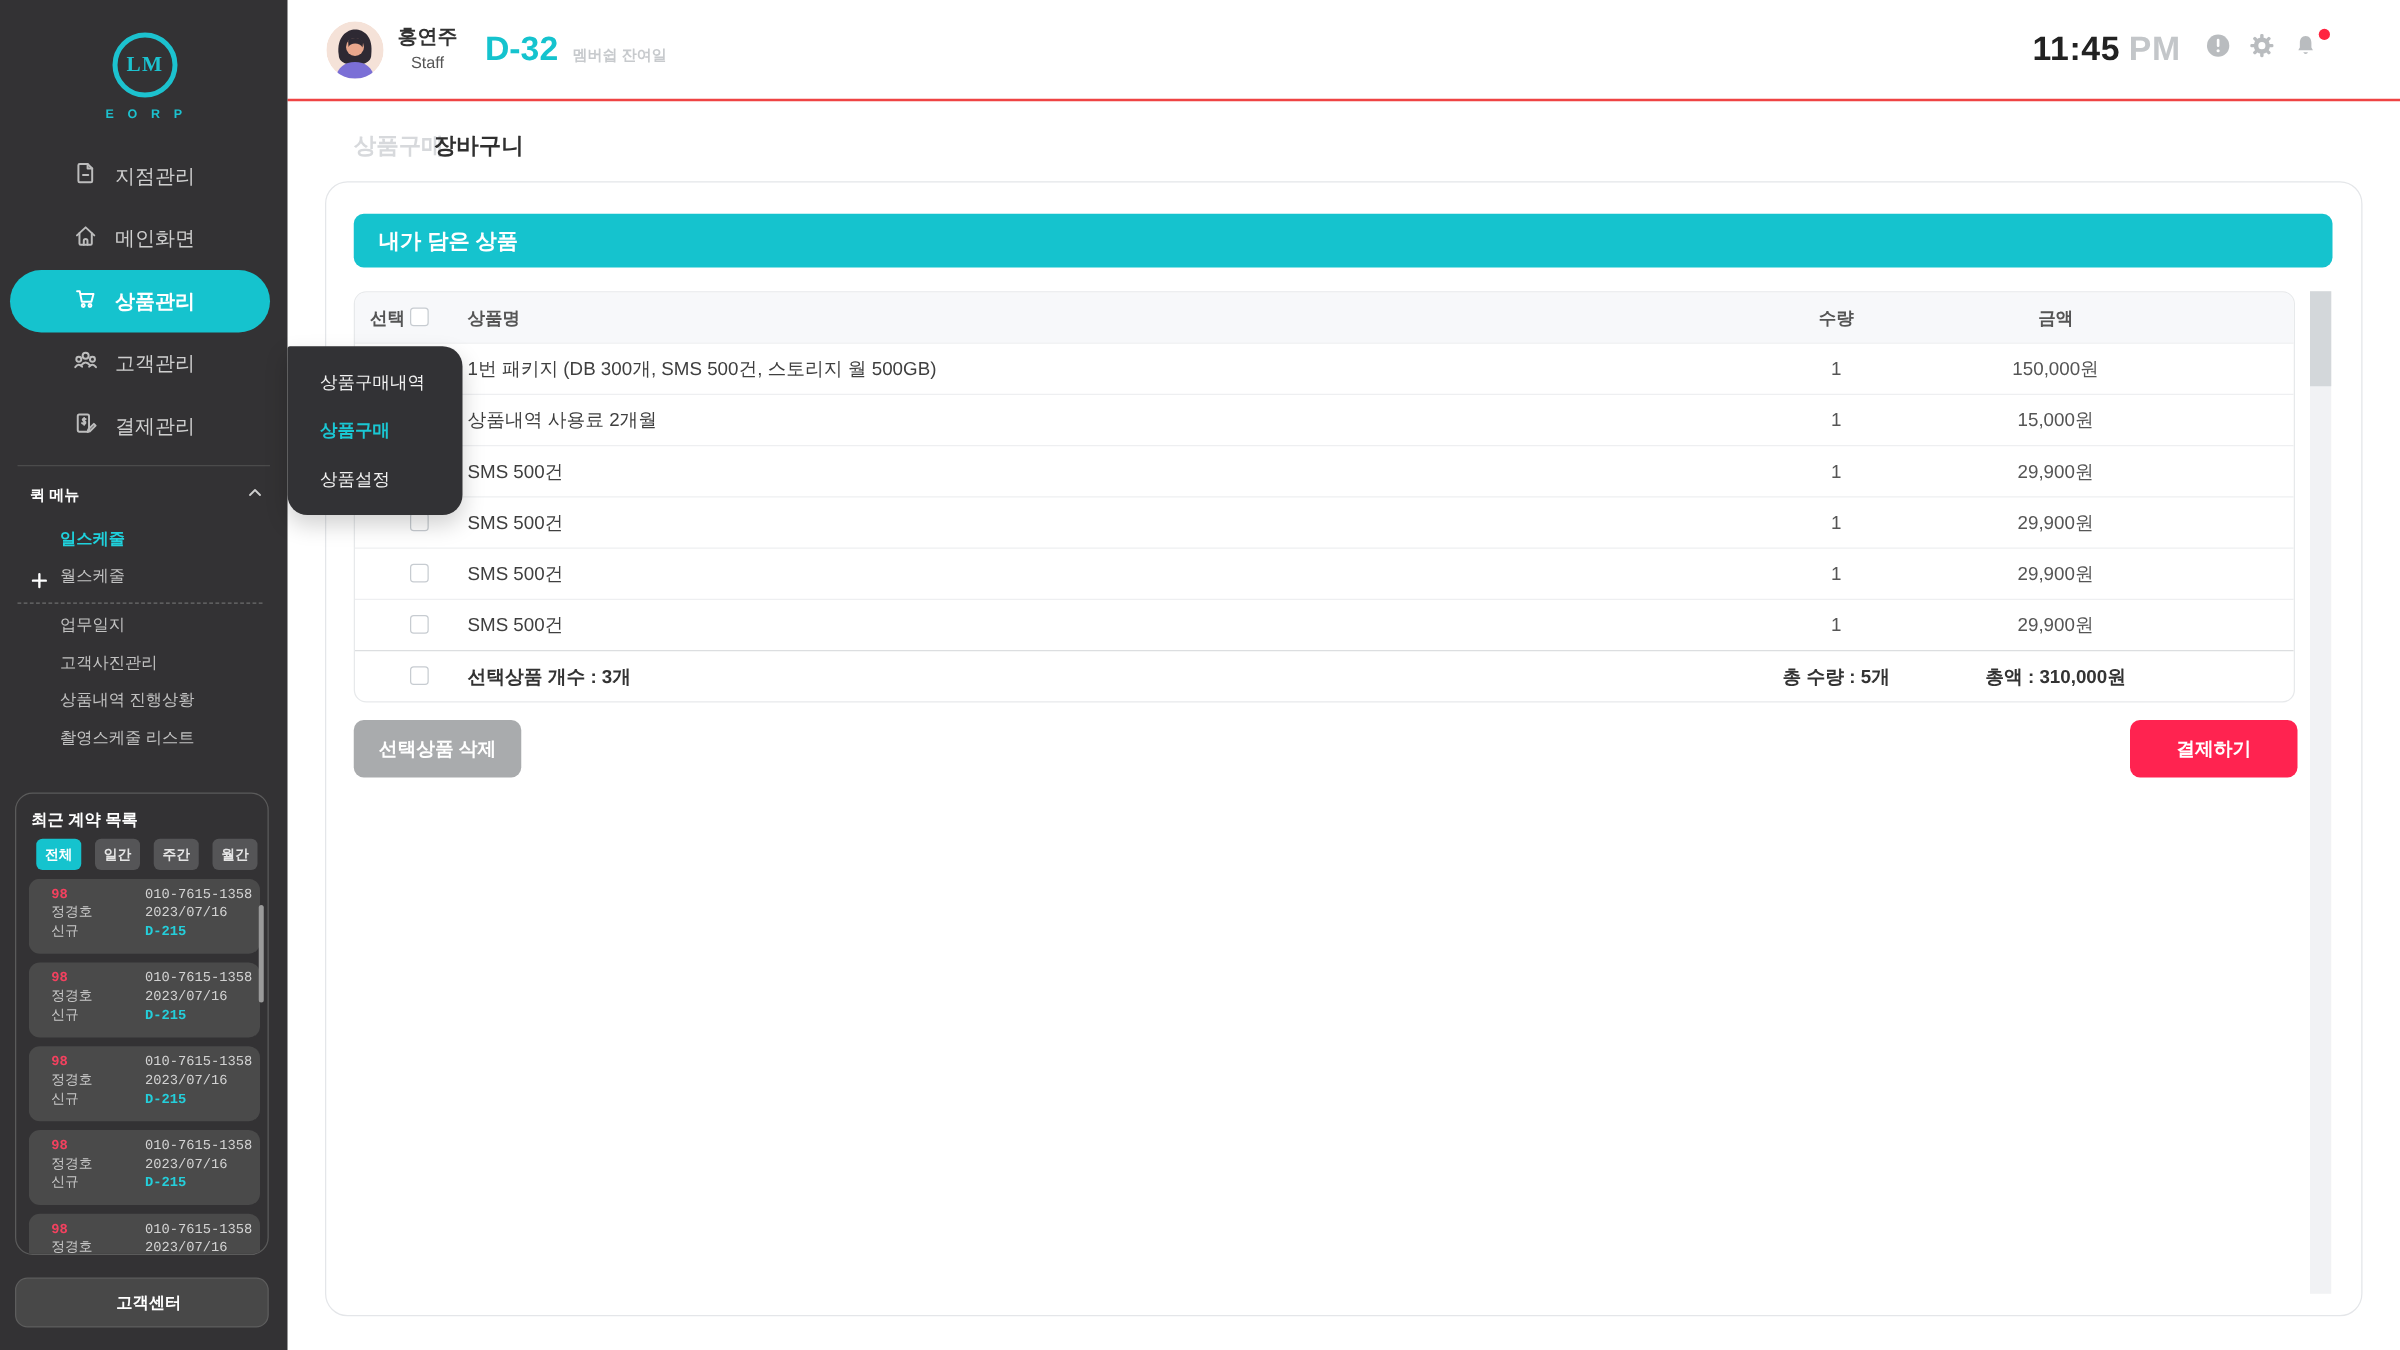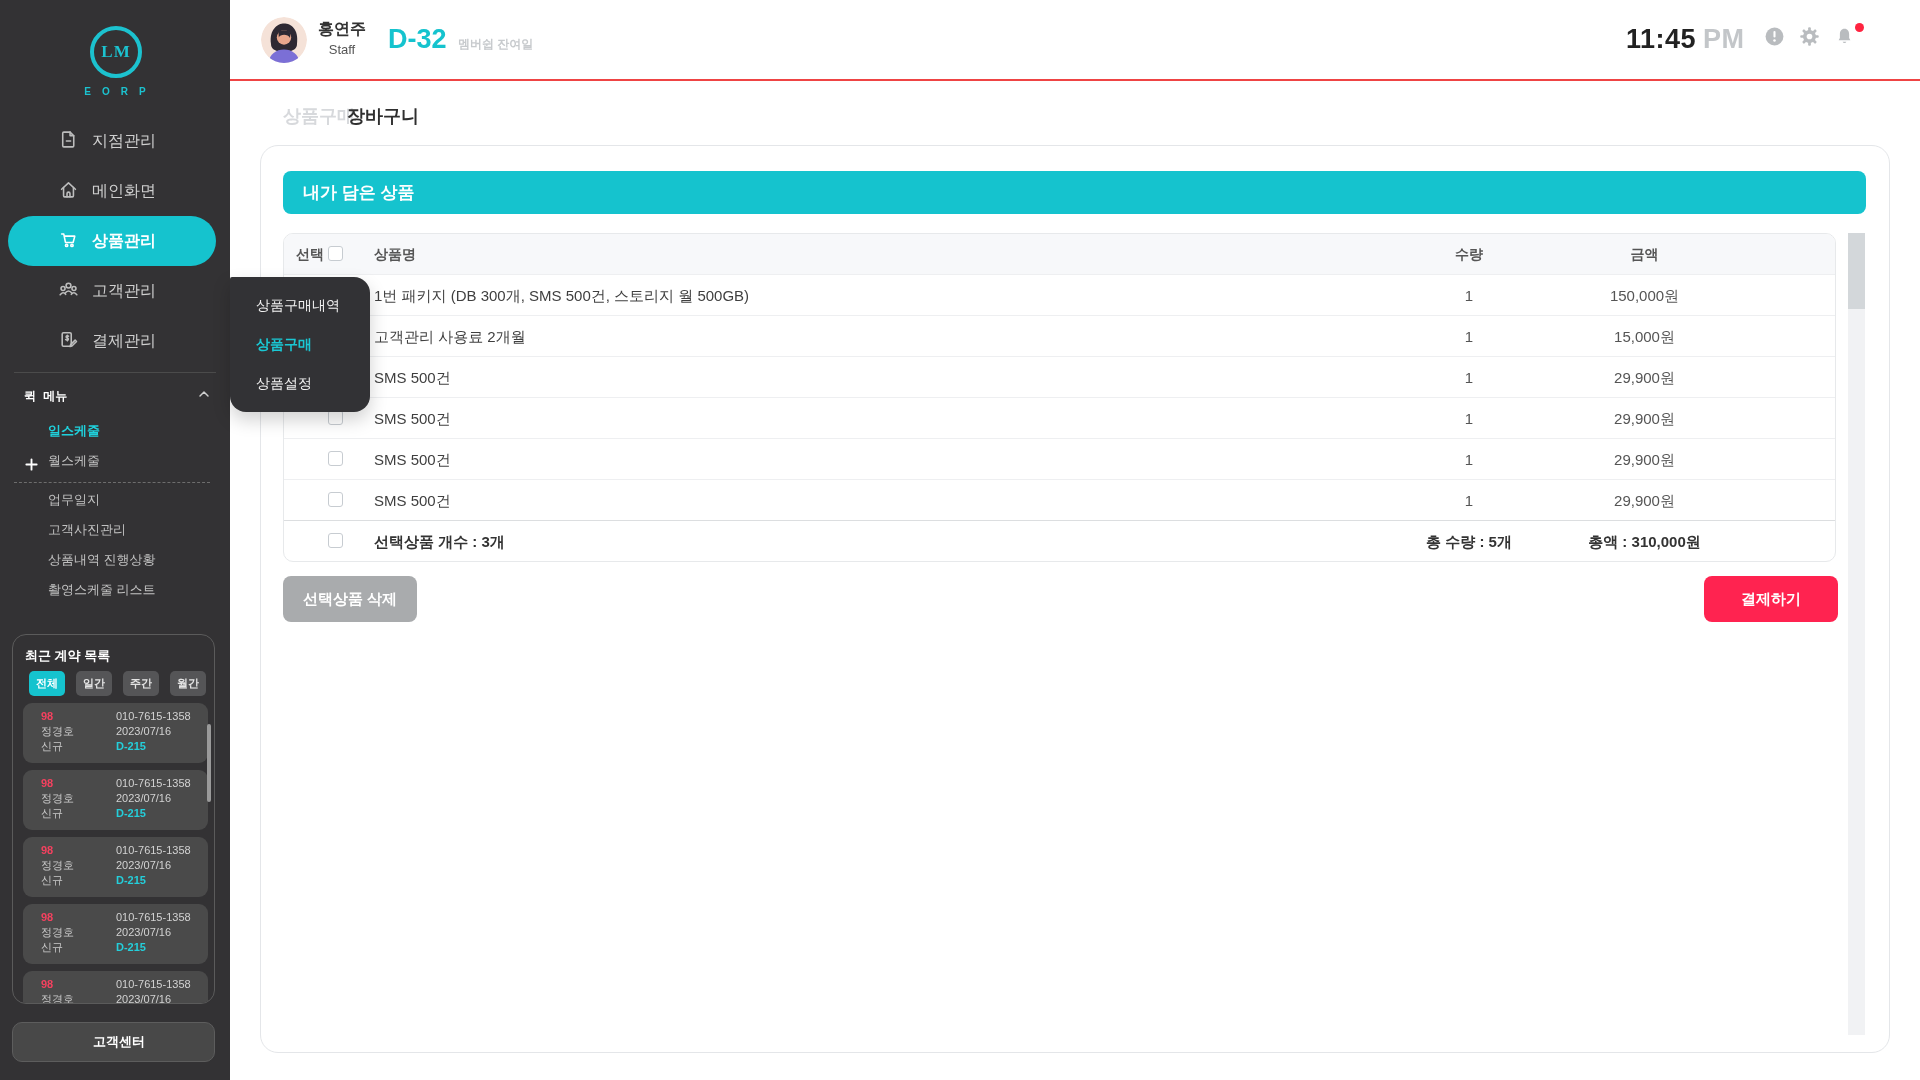--- a/index.html
+++ b/index.html
@@ -13,42 +13,42 @@
   .logo-text { color:#1cc2cf; font-family:"Liberation Serif","DejaVu Serif",serif; font-weight:bold; font-size:17px; letter-spacing:1px; }
   .logo-sub { position:absolute; left:0; top:86px; width:230px; text-align:center; color:#1cc2cf;
               font-size:10px; letter-spacing:11px; text-indent:11px; font-weight:bold; }
   .nav { position:absolute; left:0; top:116px; width:230px; }
   .nav-item { position:relative; height:50px; margin:0 14px 0 8px; display:flex; align-items:center;
               padding-left:50px; gap:13px; color:#cfcfcf; font-size:16px; cursor:pointer; }
   .nav-item svg { width:21px; height:21px; stroke:#bdbdbd; fill:none; stroke-width:1.5; stroke-linecap:round; stroke-linejoin:round; flex:0 0 auto; }
   .nav-item.active { background:#15c3ce; border-radius:26px; color:#fff; font-weight:bold; }
   .nav-item.active svg { stroke:#fff; }
   .side-divider { position:absolute; left:14px; top:372px; width:202px; height:1px; background:#4b4b4b; }
-  .quick-head { position:absolute; left:24px; top:388px; width:190px; color:#fff; font-size:12px; font-weight:bold;font-family:Liberation Mono, monospace; }
+  .quick-head { position:absolute; left:24px; top:388px; width:190px; color:#fff; font-size:12px; font-weight:bold; }
   .chevron-up { position:absolute; left:172px; top:-2px; }
   .chevron-up svg { width:16px; height:16px; stroke:#cfcfcf; fill:none; stroke-width:1.8; stroke-linecap:round; stroke-linejoin:round; }
   .quick-list { position:absolute; left:0; top:416px; width:200px; }
   .quick-item { position:relative; height:30px; line-height:30px; padding-left:48px; font-size:13px; color:#c2c2c2; cursor:pointer; }
   .quick-item.active { color:#1fd1dc; font-weight:bold; }
   .plus-ico { position:absolute; left:24px; top:7px; }
   .plus-ico svg { width:15px; height:15px; stroke:#fff; stroke-width:2; stroke-linecap:round; }
   .dash-divider { position:absolute; left:14px; top:482px; width:196px; border-top:1px dashed #6d6d6d; }
   .quick-list2 { position:absolute; left:0; top:485px; width:230px; }
 
   .recent-box { position:absolute; left:12px; top:634px; width:203px; height:370px; border:1px solid #5b5b5b;
                 border-radius:14px; overflow:hidden; }
   .recent-title { position:absolute; left:12px; top:12px; color:#fff; font-size:13px; font-weight:bold; }
   .recent-tabs { position:absolute; left:16px; top:36px; display:flex; gap:11px; }
   .rtab { font-size:11px; font-weight:bold; color:#e4e4e4; background:#555557; border-radius:5px;
           padding:5px 7px; cursor:pointer; }
   .rtab.active { background:#15c3ce; color:#fff; }
   .recent-cards { position:absolute; left:10px; top:68px; width:185px; height:302px; overflow:hidden; }
   .rcard { position:relative; width:185px; height:60px; background:#4a4a4a; border-radius:9px; margin-bottom:7px;
            font-size:11px; cursor:pointer; }
-  .rcard span { position:absolute; line-height:13px; }
+  .rcard span { position:absolute; line-height:13px;font-family:Liberation Mono, monospace; }
   .rc-badge { left:18px; top:7px;  color:#f4415f; font-weight:bold; }
   .rc-name  { left:18px; top:22px; color:#c9c9c9; }
   .rc-type  { left:18px; top:37px; color:#c9c9c9; }
   .rc-phone { left:93px; top:7px;  color:#d2d2d2; }
   .rc-date  { left:93px; top:22px; color:#d2d2d2; }
   .rc-dday  { left:93px; top:37px; color:#24cfdb; font-weight:bold; }
   .recent-thumb { position:absolute; right:3px; top:89px; width:4px; height:78px; background:#9a9a9a; border-radius:2px; }
   .cs-btn { position:absolute; left:12px; top:1022px; width:203px; height:40px; background:#484848;
             border:1px solid #5d5d5d; border-radius:10px; color:#fff; font-size:13px; font-weight:bold;
             display:flex; align-items:center; justify-content:center; cursor:pointer;padding-left:11px; }
@@ -325,21 +325,21 @@
   </div>
 
   <div class="t-row">
     <span class="cb cb-row"></span>
     <span class="cell c-name">1번 패키지 (DB 300개, SMS 500건, 스토리지 월 500GB)</span>
     <span class="cell c-qty">1</span>
     <span class="cell c-price">150,000원</span>
   </div>
   <div class="t-row">
     <span class="cb cb-row"></span>
-    <span class="cell c-name">고객관리 사용료 2개월</span>
+    <span class="cell c-name">상품내역 사용료 2개월</span>
     <span class="cell c-qty">1</span>
     <span class="cell c-price">15,000원</span>
   </div>
   <div class="t-row">
     <span class="cb cb-row"></span>
     <span class="cell c-name">SMS 500건</span>
     <span class="cell c-qty">1</span>
     <span class="cell c-price">29,900원</span>
   </div>
   <div class="t-row">

